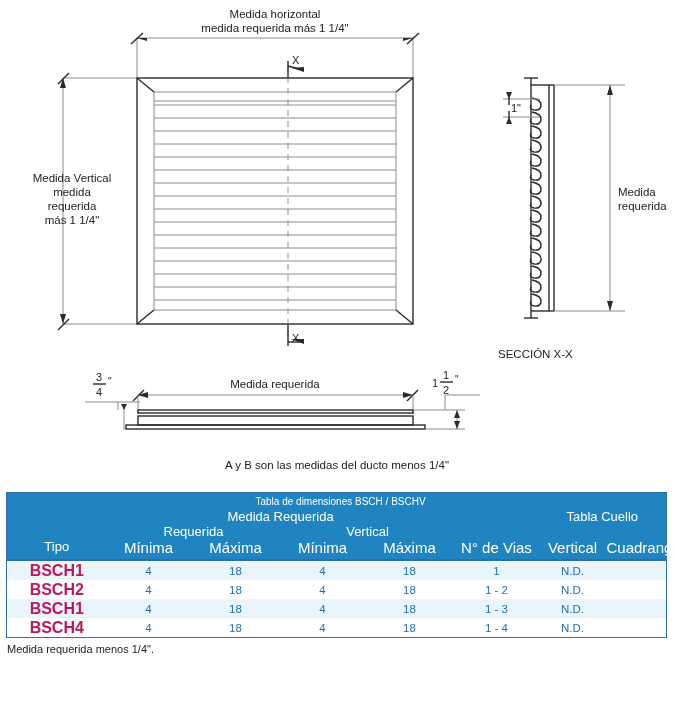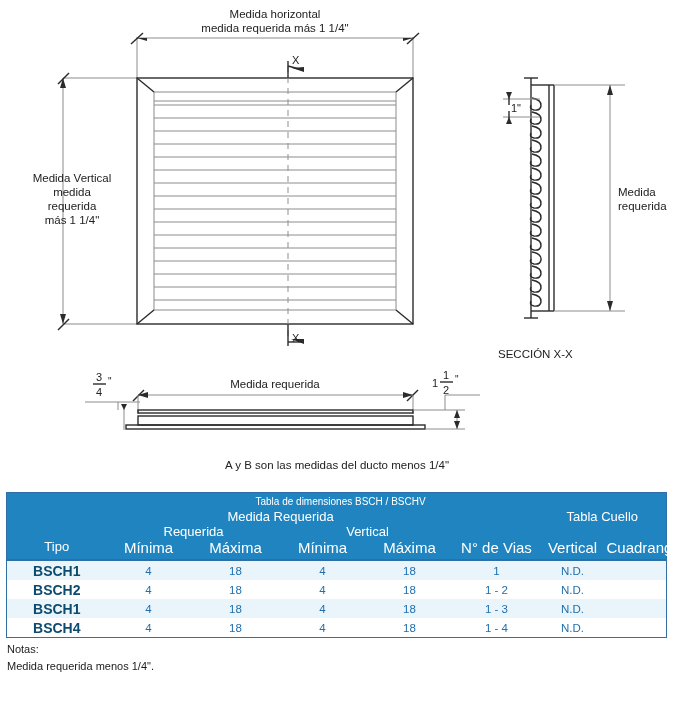--- a/index.html
+++ b/index.html
@@ -92,22 +92,22 @@
     padding-bottom: 3px !important;
   }
   .row-cell {
     font-size: 11.5px;
     color: #1f6fae;
     text-align: center;
     height: 19px;
     font-family: "Liberation Sans", sans-serif;
   }
   .row-type {
-    font-size: 14px;
-    color: #0c4a6e;
+    font-size: 16px;
+    color: #be185d;
     font-weight: bold;
     text-align: center;
     font-family: "Liberation Sans", sans-serif;
   }
   tr.row-alt td { background: #e9f4fb; }
   tr.row-plain td { background: #ffffff; margin-top: 23px; }
   .tbody-top td { border-top: 2px solid #2f6fa5; }
 
   #notes {
     position: absolute;
@@ -390,15 +390,14 @@
         <td class="row-cell">18</td>
         <td class="row-cell">1 - 4</td>
         <td class="row-cell">N.D.</td>
         <td class="row-cell"></td>
       </tr>
     </tbody>
   </table>
 </div>
 
 <div id="notes">
-  <div class="note-line">Notas:</div>
   <div class="note-line">Medida requerida menos 1/4".</div>
 </div>
 
 </body></html>

